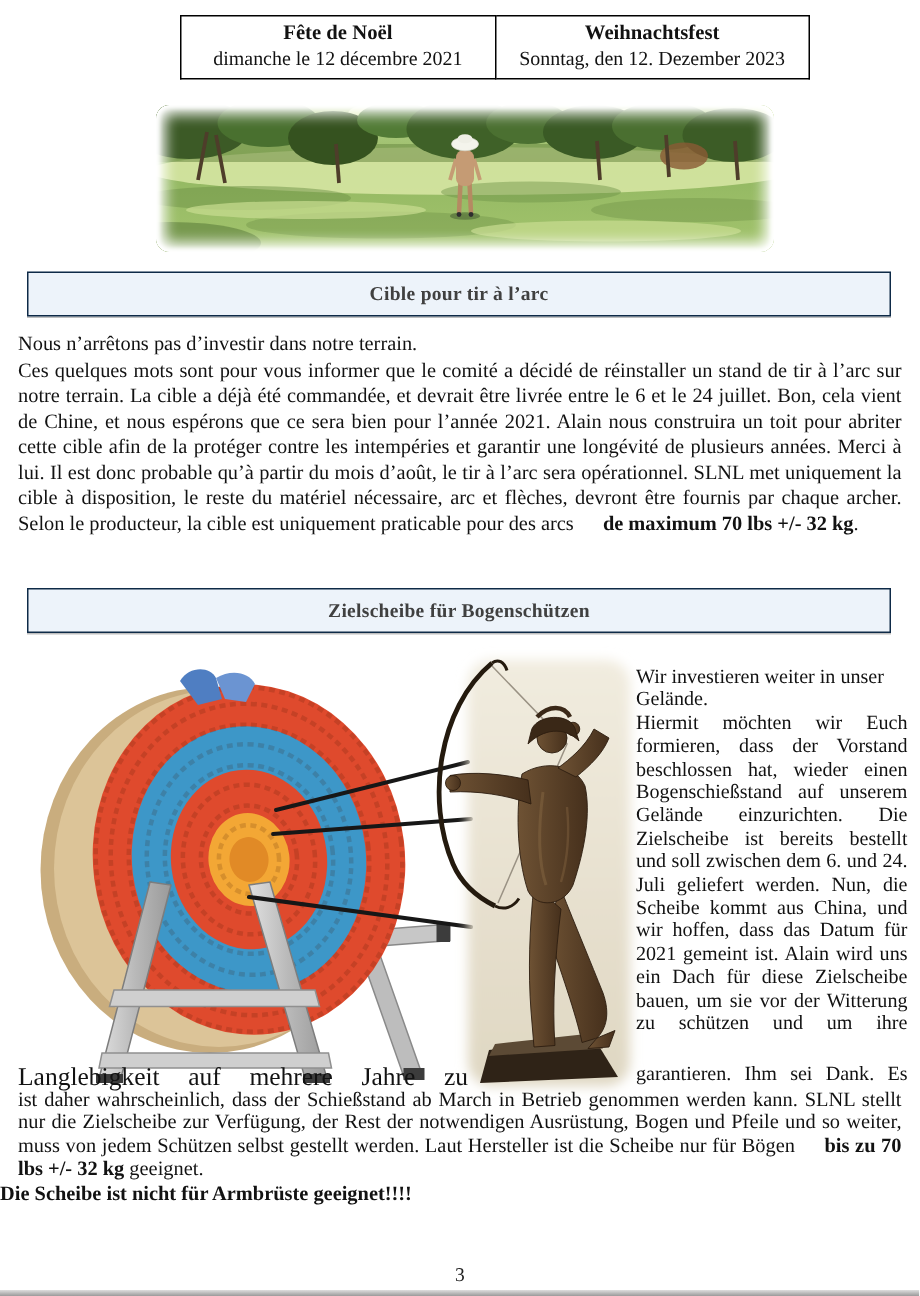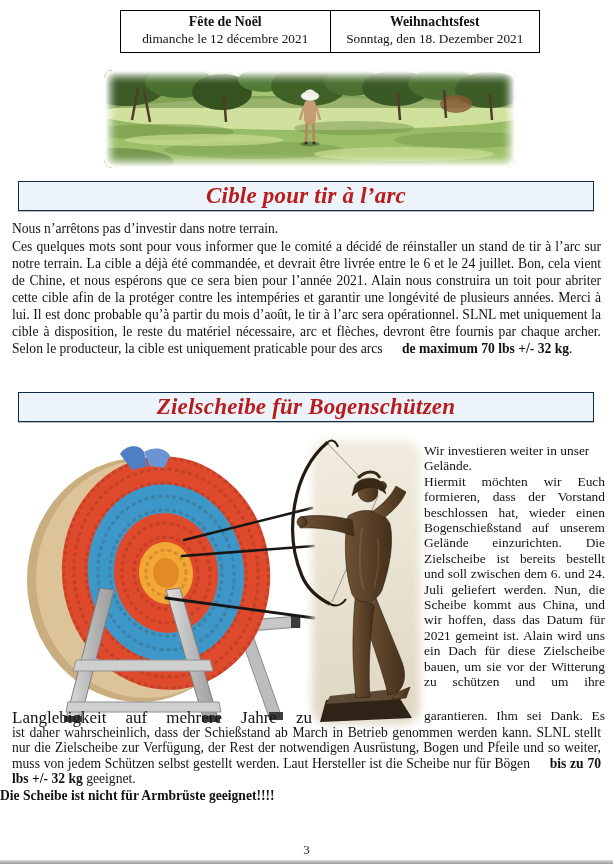--- a/index.html
+++ b/index.html
@@ -16,21 +16,21 @@
   
   .photo { position:absolute; left:104px; top:70px; width:412px; height:98px; border-radius:9px; overflow:hidden; }
   .photo svg { display:block; width:100%; height:100%; }
   .photo::after { content:""; position:absolute; inset:0; border-radius:9px;
     box-shadow: inset 0 0 9px 6px #ffffff, inset 0 0 3px 2px #ffffff; }
   
   .title-box { position:absolute; left:18px; width:574px; height:28px; background:#edf3fa;
     border:1.6px solid #0e2a47; display:flex; align-items:center; justify-content:center;
     box-shadow:0 1px 0 rgba(0,0,0,0.25); }
   .tb1 { top:181px; } .tb2 { top:392px;justify-content:center; }
-  .title-box span { color:#b91c1c; font-weight:bold; font-size:23px; letter-spacing:0.2px;font-style:italic; }
+  .title-box span { color:#404040; font-weight:bold; font-size:13px; letter-spacing:0.2px; }
   
   .fr-intro { position:absolute; left:12px; top:221px; width:589px; font-size:13.6px; }
   .fr-body  { position:absolute; left:12px; top:238px; width:589px; font-size:13.6px; line-height:17px; text-align:justify; }
   .fr-warning { position:absolute; left:0; top:339px; width:613px; text-align:center; font-weight:bold; font-size:13.6px; }
   
   .target-img { position:absolute; left:14px; top:440px; width:286px; height:283px; }
   .statue-img { position:absolute; left:298px; top:438px; width:122px; height:292px; }
   .target-img svg, .statue-img svg { overflow:visible; display:block; }
   .de-col { position:absolute; left:424px; top:443px; width:181px; height:263px; overflow:hidden;
     font-size:13.4px; line-height:15.4px; }
@@ -53,21 +53,21 @@
 
   <table class="header-table">
     <tbody>
         <tr>
       <td>
         <div class="ht-title">Fête de Noël</div>
         <div class="ht-date">dimanche le 12 décembre 2021</div>
       </td>
       <td>
         <div class="ht-title">Weihnachtsfest</div>
-        <div class="ht-date">Sonntag, den 18. Dezember 2021</div>
+        <div class="ht-date">Sonntag, den 12. Dezember 2023</div>
       </td>
     </tr>
   </tbody>
     </table>
 
   <div class="photo">
     <svg viewBox="0 0 412 98" preserveAspectRatio="none">
       <defs>
         <linearGradient id="lawn" x1="0" y1="0" x2="0" y2="1">
           <stop offset="0" stop-color="#b7d189"></stop>

